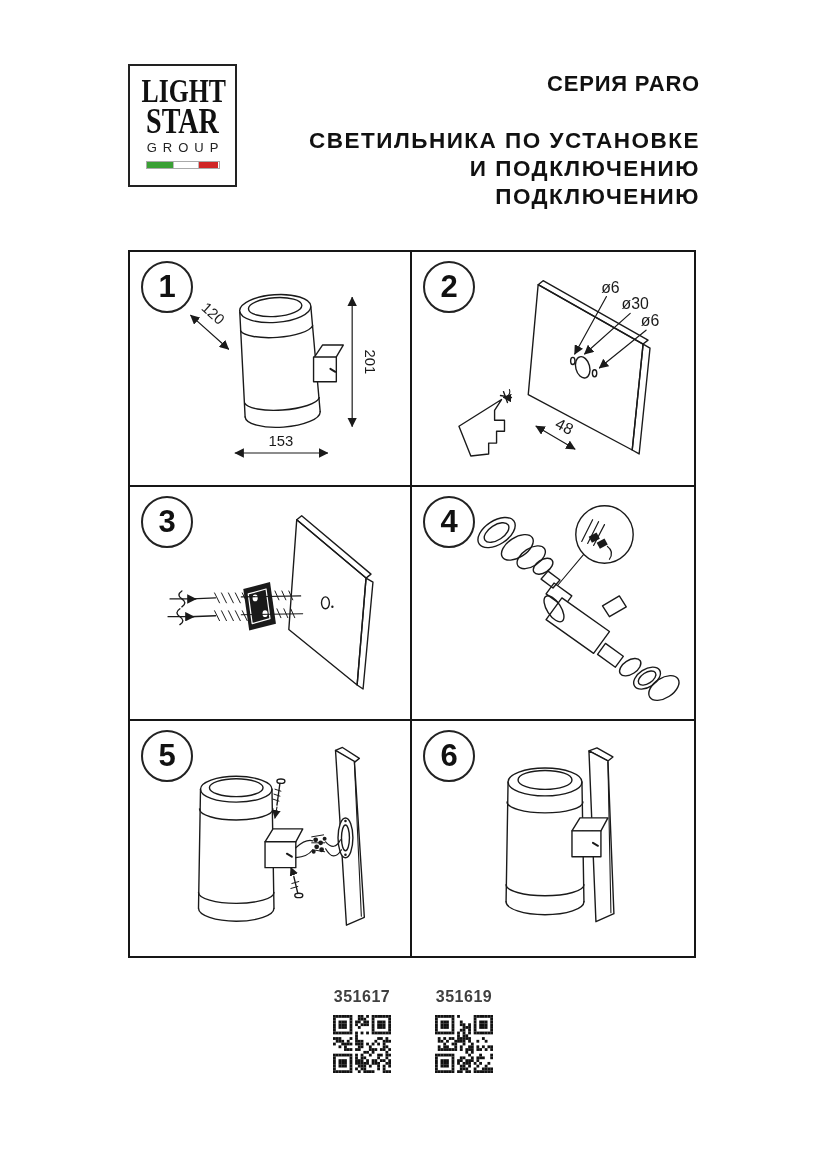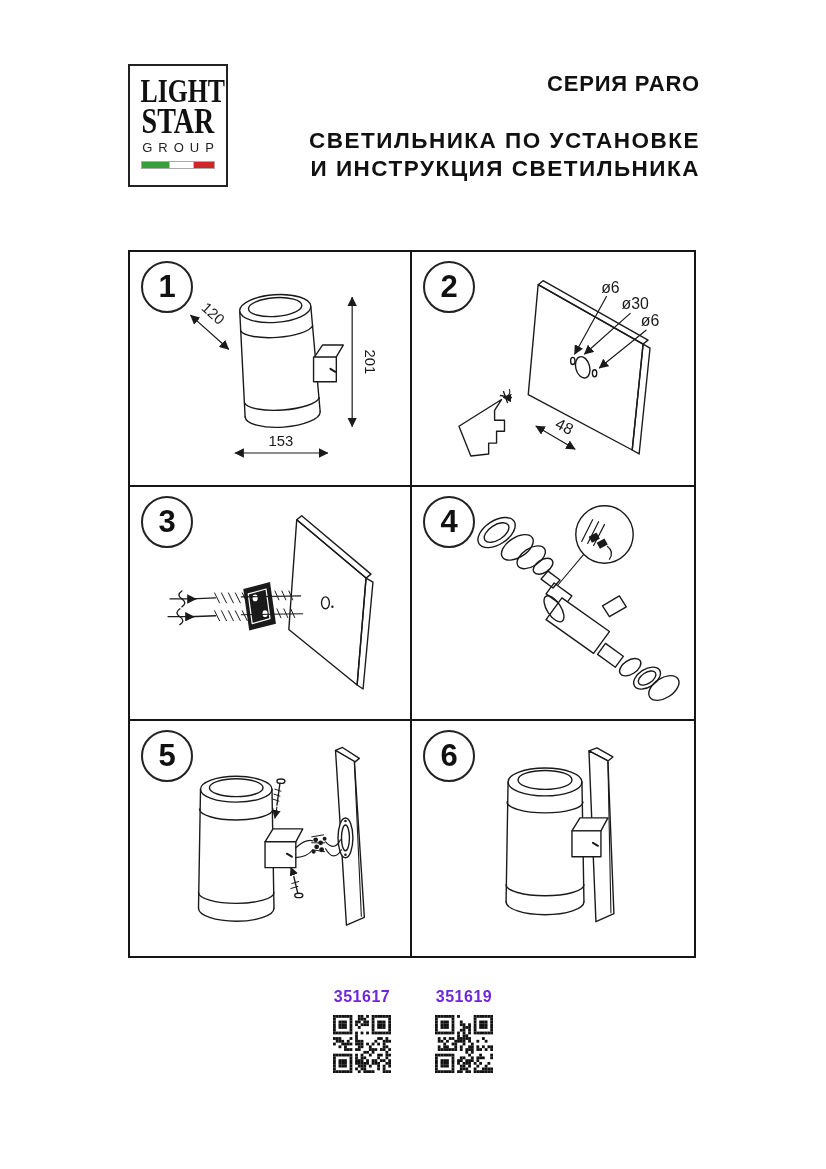--- a/index.html
+++ b/index.html
@@ -2,21 +2,21 @@
 <html><head>
 <meta charset="utf-8">
 <style>
   html,body{margin:0;padding:0;}
   body{
     width:826px;height:1169px;position:relative;background:#fff;
     font-family:"Liberation Sans",sans-serif;color:#1a1a1a;overflow:hidden;
   }
   
   .logo-box{
-    position:absolute;left:128px;top:64px;width:100px;height:123px;
+    position:absolute;left:128px;top:64px;width:109px;height:123px;
     border:2px solid #222;box-sizing:border-box;text-align:center;background:#fff;
   }
   .logo-light,.logo-star{
     font-family:"Liberation Serif",serif;font-weight:700;color:#111;
     transform:scaleX(.78);transform-origin:50% 50%;
   }
   .logo-light{margin-top:11px;font-size:33px;line-height:29px;}
   .logo-star{font-size:36px;line-height:31px;}
   .logo-group{margin-top:3px;font-size:13px;letter-spacing:6px;text-indent:6px;color:#222;}
   .logo-flag{margin:6px auto 0;width:74px;height:8px;display:flex;border:1px solid #aaa;box-sizing:border-box;}
@@ -40,21 +40,21 @@
   .cell svg.draw{position:absolute;left:0;top:0;width:100%;height:100%;}
   .step-circle{
     position:absolute;left:11px;top:9px;width:52px;height:52px;border:2px solid #222;
     border-radius:50%;display:flex;align-items:center;justify-content:center;
     font-size:31px;font-weight:700;color:#111;background:#fff;z-index:2;box-sizing:border-box;
   }
   
   .qr-block{position:absolute;top:988px;width:80px;text-align:center;}
   .qr-block.q1{left:322px;}
   .qr-block.q2{left:424px;}
-  .qr-label{font-size:16px;font-weight:700;letter-spacing:.5px;color:#6d28d9;}
+  .qr-label{font-size:16px;font-weight:700;letter-spacing:.5px;color:#404040;}
   svg.qr{margin-top:9px;width:58px;height:58px;display:block;margin-left:auto;margin-right:auto;}
   
   text{font-family:"Liberation Sans",sans-serif;}
 </style>
 </head>
 <body>
 
 <div class="logo-box">
   <div class="logo-light">LIGHT</div>
   <div class="logo-star">STAR</div>
@@ -63,21 +63,21 @@
     <div class="flag-seg flag-green" style="background: rgb(58, 160, 53);"></div>
     <div class="flag-seg flag-white"></div>
     <div class="flag-seg flag-red" style="background: rgb(208, 38, 38);"></div>
   </div>
 </div>
 
 <div class="header">
   <div class="header-series">СЕРИЯ PARO</div>
   <div class="header-title">
     <div>СВЕТИЛЬНИКА ПО УСТАНОВКЕ</div>
-    <div>И ИНСТРУКЦИЯ СВЕТИЛЬНИКА</div>
+    <div>И ПОДКЛЮЧЕНИЮ ПОДКЛЮЧЕНИЮ</div>
   </div>
 </div>
 
 <div class="grid">
 
   <div class="cell">
     <div class="step-circle">
       <span>1</span>
     </div>
     <svg class="draw" viewBox="0 0 282 235">

